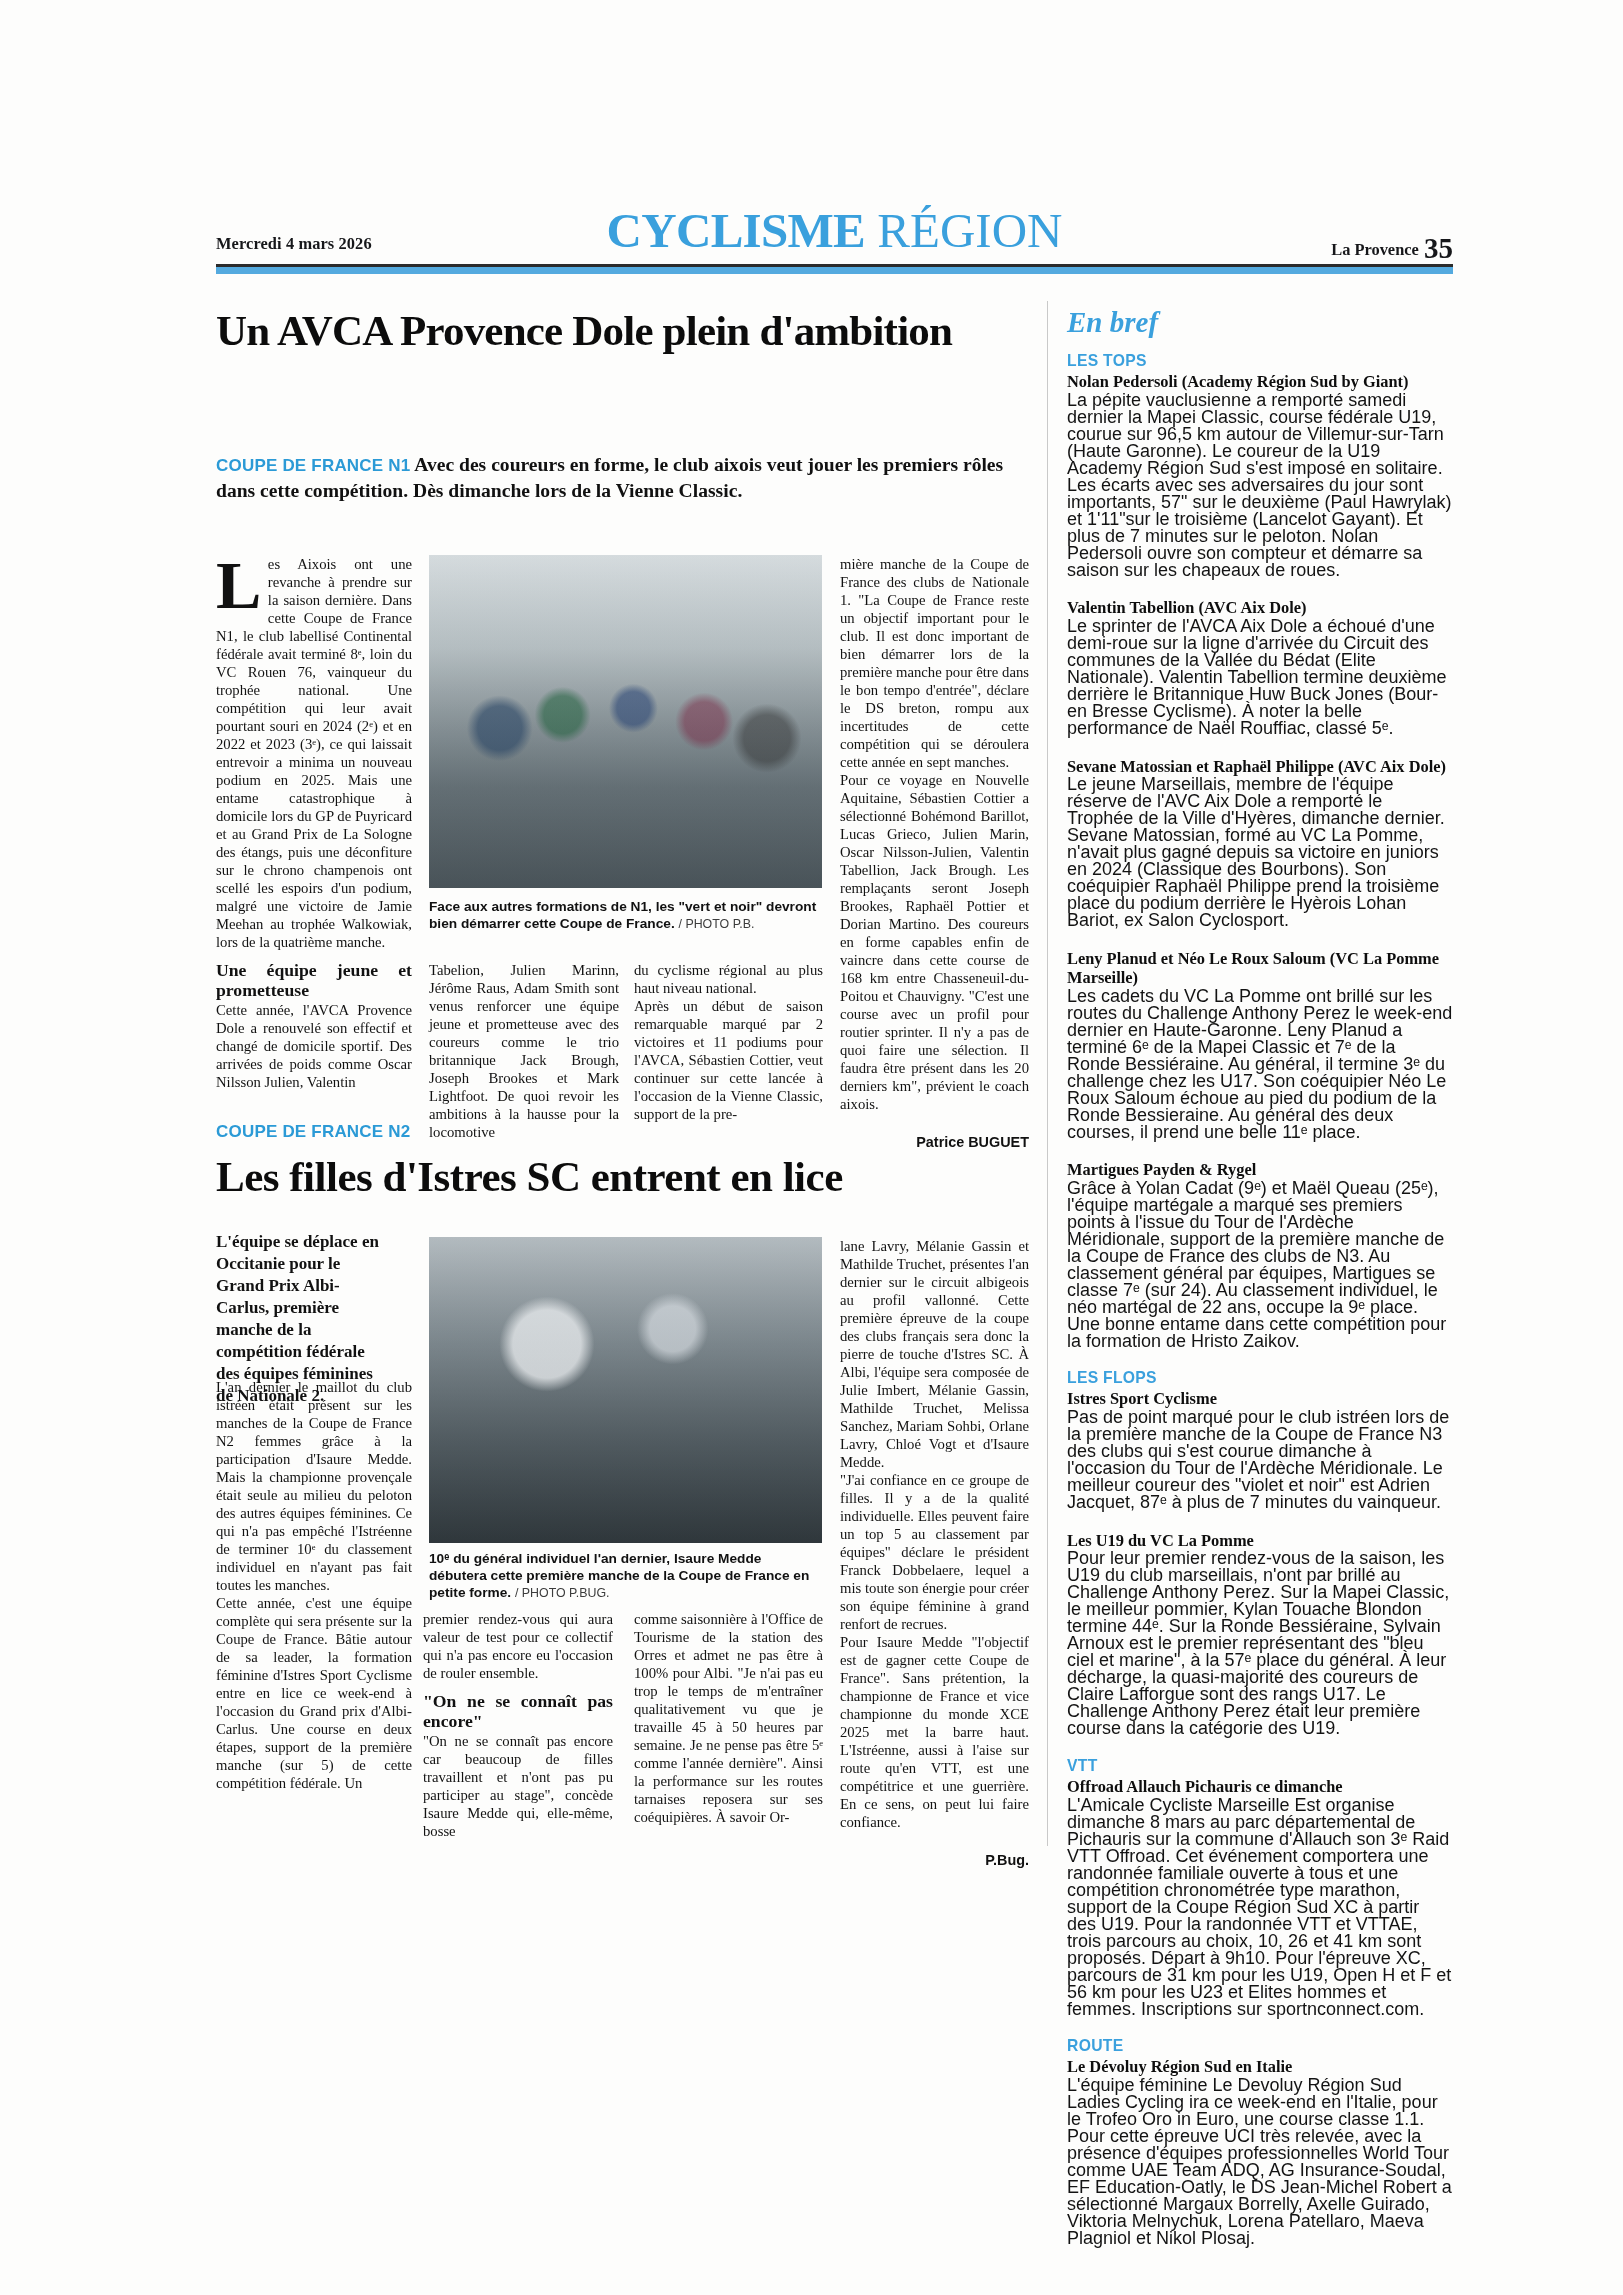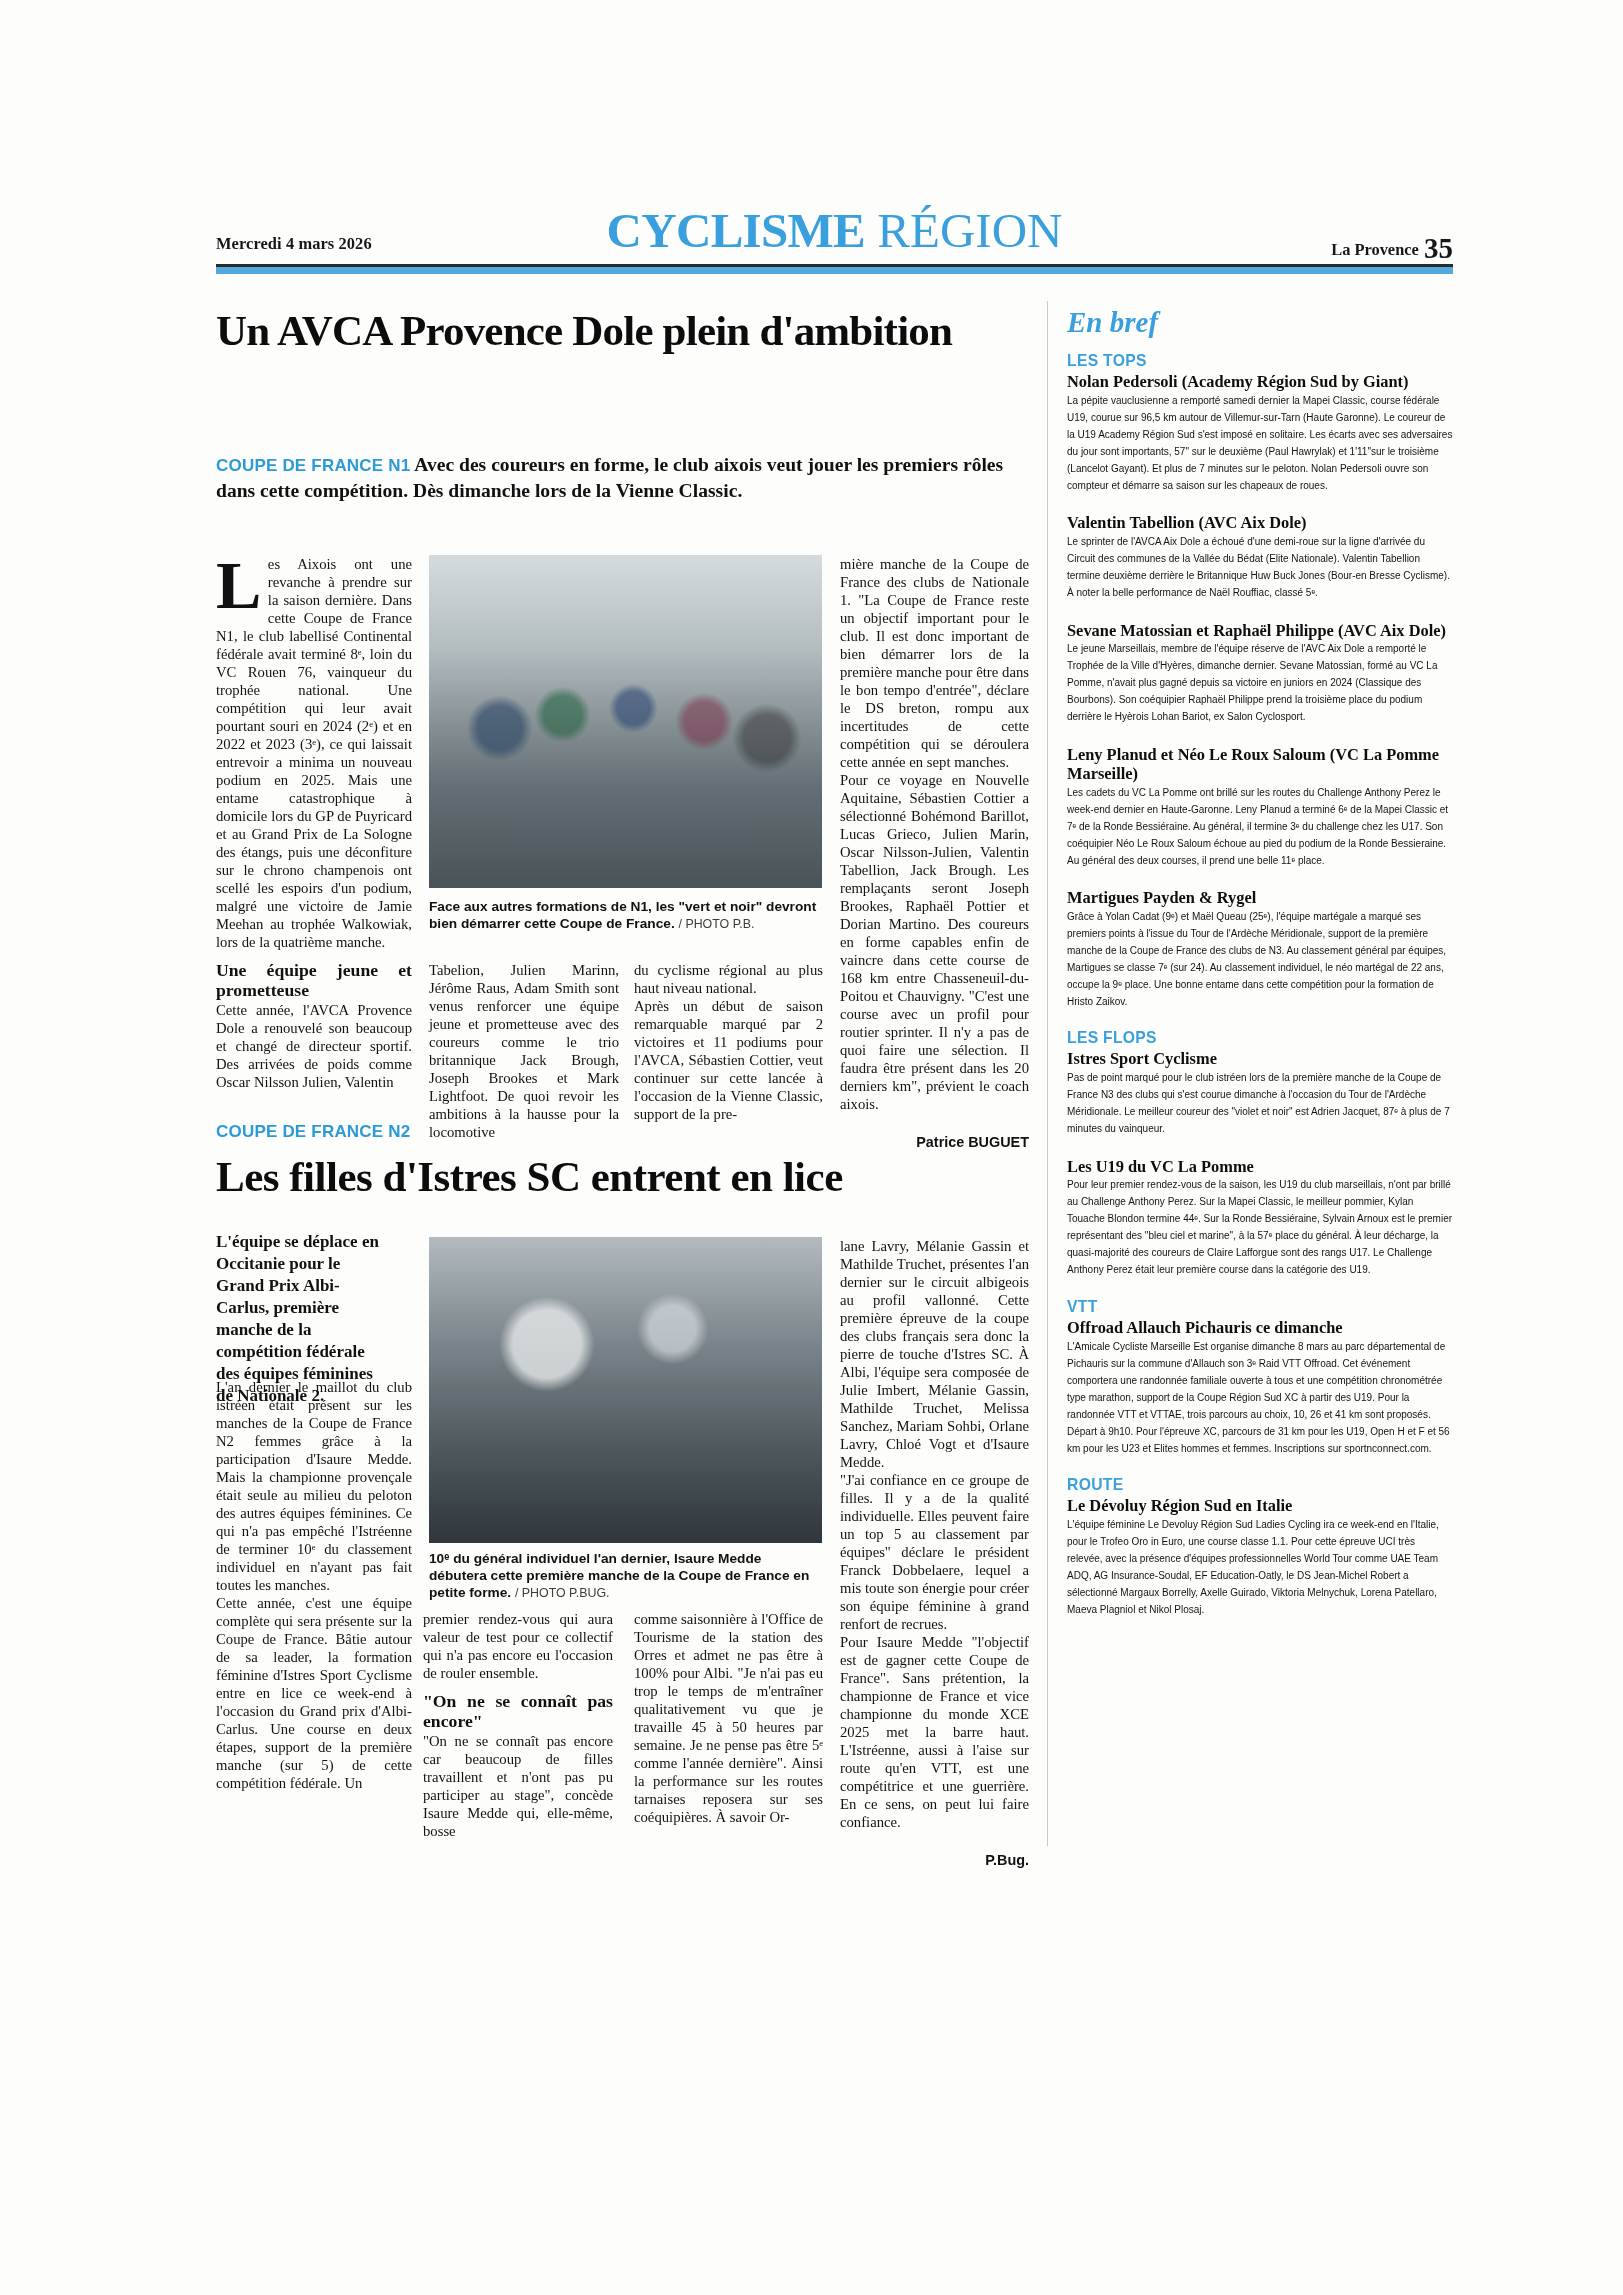--- a/index.html
+++ b/index.html
@@ -71,21 +71,21 @@
 
   
   .rail{position:absolute;left:1067px;top:306px;width:386px;}
   .rail-title{font-family:"Liberation Serif",serif;font-style:italic;
     font-weight:700;font-size:29px;color:#3aa0dd;margin:0 0 13px 0;}
   .rail-sec{font-family:"Liberation Sans",sans-serif;font-weight:700;
     font-size:15.7px;color:#3aa0dd;letter-spacing:0.3px;margin:0 0 2px 0;}
   .rail-item{margin:0 0 19.6px 0;}
   .rail-h{font-family:"Liberation Serif",serif;font-weight:700;font-size:16.4px;
     line-height:19px;color:#0e0e0e;margin:0 0 0.7px 0;}
-  .rail-p{font-family:"Liberation Sans",sans-serif;font-size:10px;
+  .rail-p{font-family:"Liberation Sans",sans-serif;font-size:18px;
     line-height:17px;color:#131313;text-align:left;margin:0;}
 
   .vline{position:absolute;background:#c9c9c9;width:1.3px;}
 
   
   .ph1{background:
      linear-gradient(180deg,#cfd6d9 0%,#b9c4c8 28%,#8d9aa0 52%,#6f7d84 70%,#5d6a71 100%);}
   .ph1::after{content:"";position:absolute;inset:0;
      background:
       radial-gradient(circle at 18% 52%,rgba(30,60,95,.55) 0 6%,rgba(0,0,0,0) 9%),
@@ -123,21 +123,21 @@
   <div class="a1-head">Un AVCA Provence Dole plein d'ambition</div>
 
   <div class="a1-sub">
     <span class="kicker">COUPE DE FRANCE N1</span>
     <span>Avec des coureurs en forme, le club aixois veut jouer les premiers rôles dans cette compétition. Dès dimanche lors de la Vienne Classic.</span>
   </div>
 
   <div class="col body-txt" style="left:216px;top:555px;width:196px;">
     <p><span class="dropcap">L</span><span>es Aixois ont une revanche à prendre sur la saison dernière. Dans cette Coupe de France N1, le club labellisé Continental fédérale avait terminé 8ᵉ, loin du VC Rouen 76, vainqueur du trophée national. Une compétition qui leur avait pourtant souri en 2024 (2ᵉ) et en 2022 et 2023 (3ᵉ), ce qui laissait entrevoir a minima un nouveau podium en 2025. Mais une entame catastrophique à domicile lors du GP de Puyricard et au Grand Prix de La Sologne des étangs, puis une déconfiture sur le chrono champenois ont scellé les espoirs d'un podium, malgré une victoire de Jamie Meehan au trophée Walkowiak, lors de la quatrième manche.</span></p>
     <div class="subhead">Une équipe jeune et prometteuse</div>
-    <p>Cette année, l'AVCA Provence Dole a renouvelé son beaucoup et changé de directeur sportif. Des arrivées de poids comme Oscar Nilsson Julien, Valentin</p>
+    <p>Cette année, l'AVCA Provence Dole a renouvelé son effectif et changé de domicile sportif. Des arrivées de poids comme Oscar Nilsson Julien, Valentin</p>
   </div>
 
   <div class="photo ph1" style="left:429px;top:555px;width:393px;height:333px;"></div>
   <div class="caption" style="left:429px;top:898px;width:393px;">
     <span>Face aux autres formations de N1, les "vert et noir" devront bien démarrer cette Coupe de France.</span>
     <span class="credit">/ PHOTO P.B.</span>
   </div>
 
   <div class="col body-txt" style="left:429px;top:961px;width:190px;">
     <p>Tabelion, Julien Marinn, Jérôme Raus, Adam Smith sont venus renforcer une équipe jeune et prometteuse avec des coureurs comme le trio britannique Jack Brough, Joseph Brookes et Mark Lightfoot. De quoi revoir les ambitions à la hausse pour la locomotive</p>

